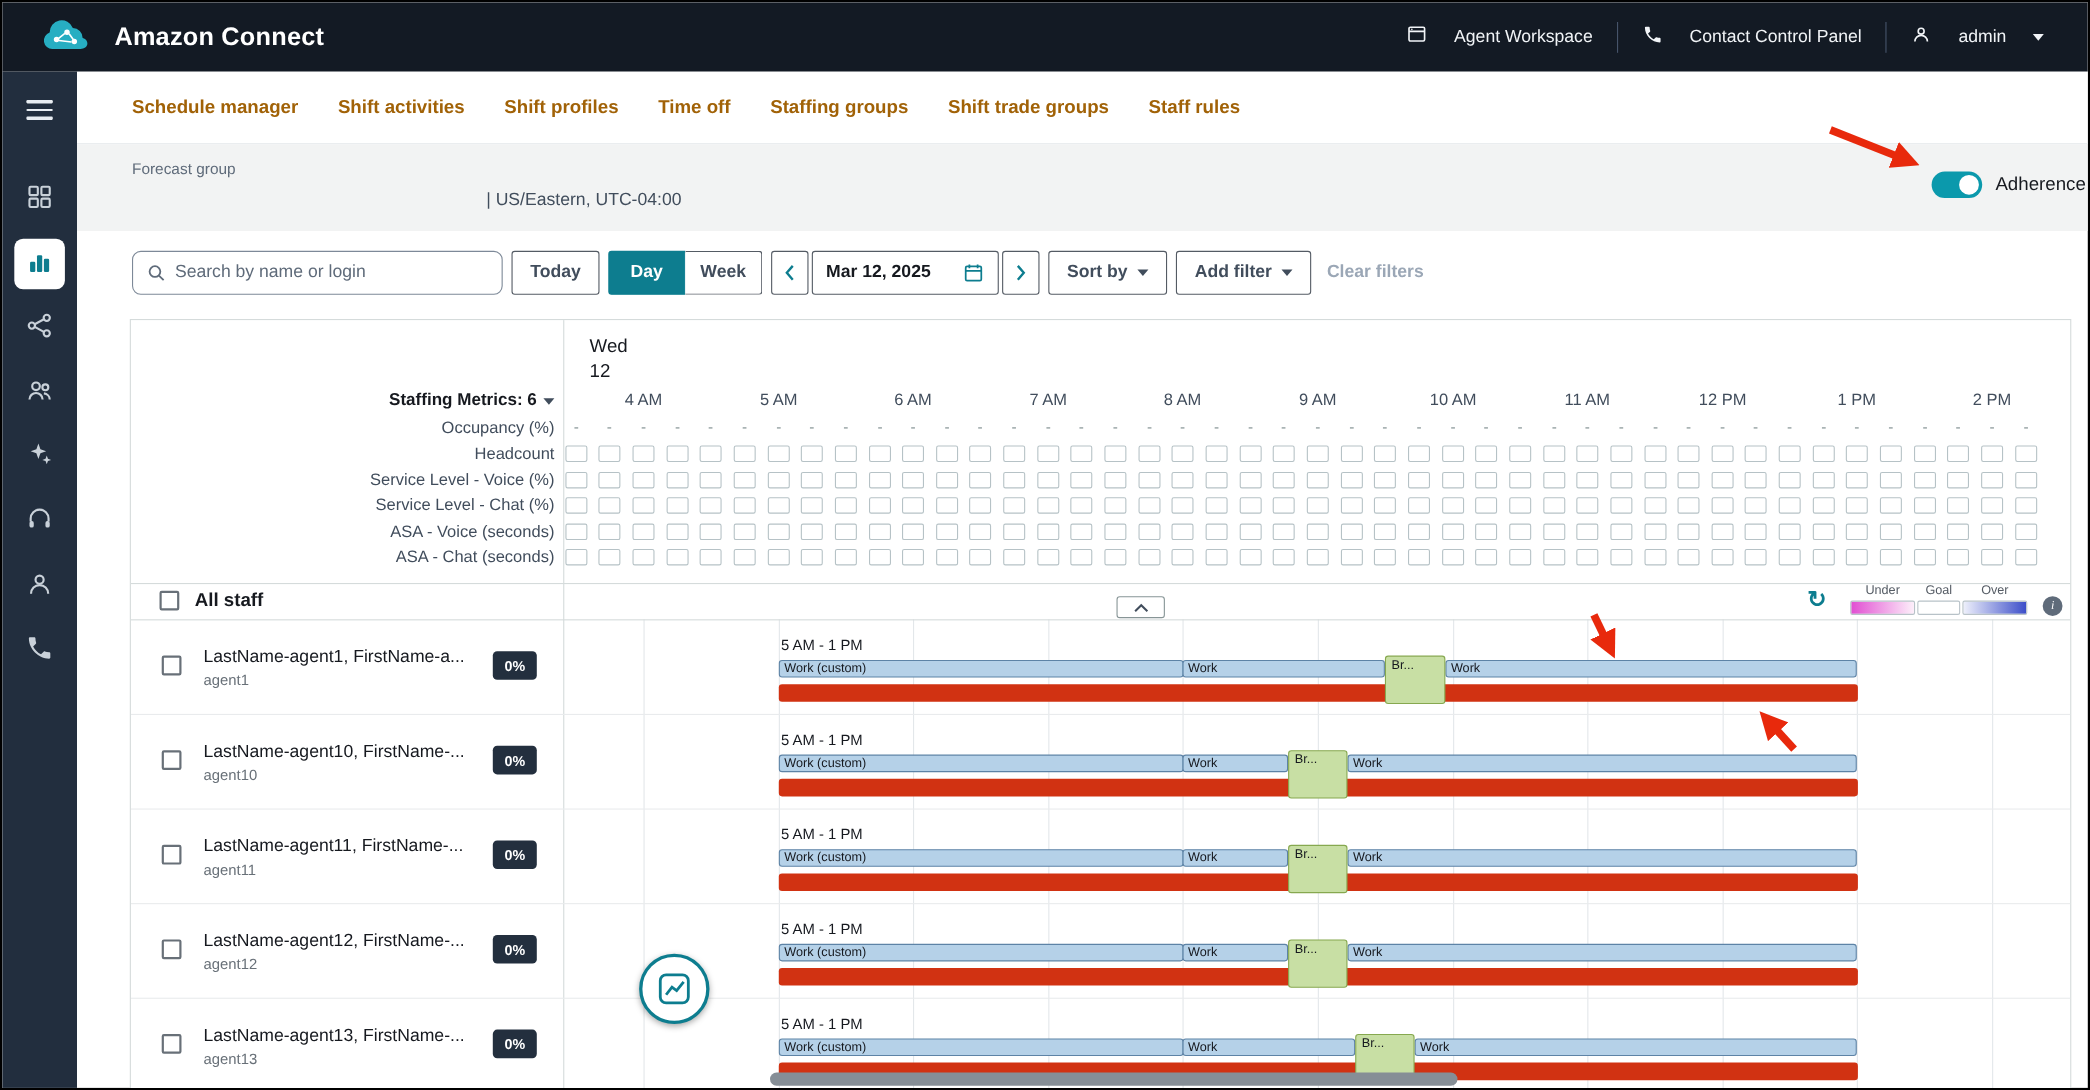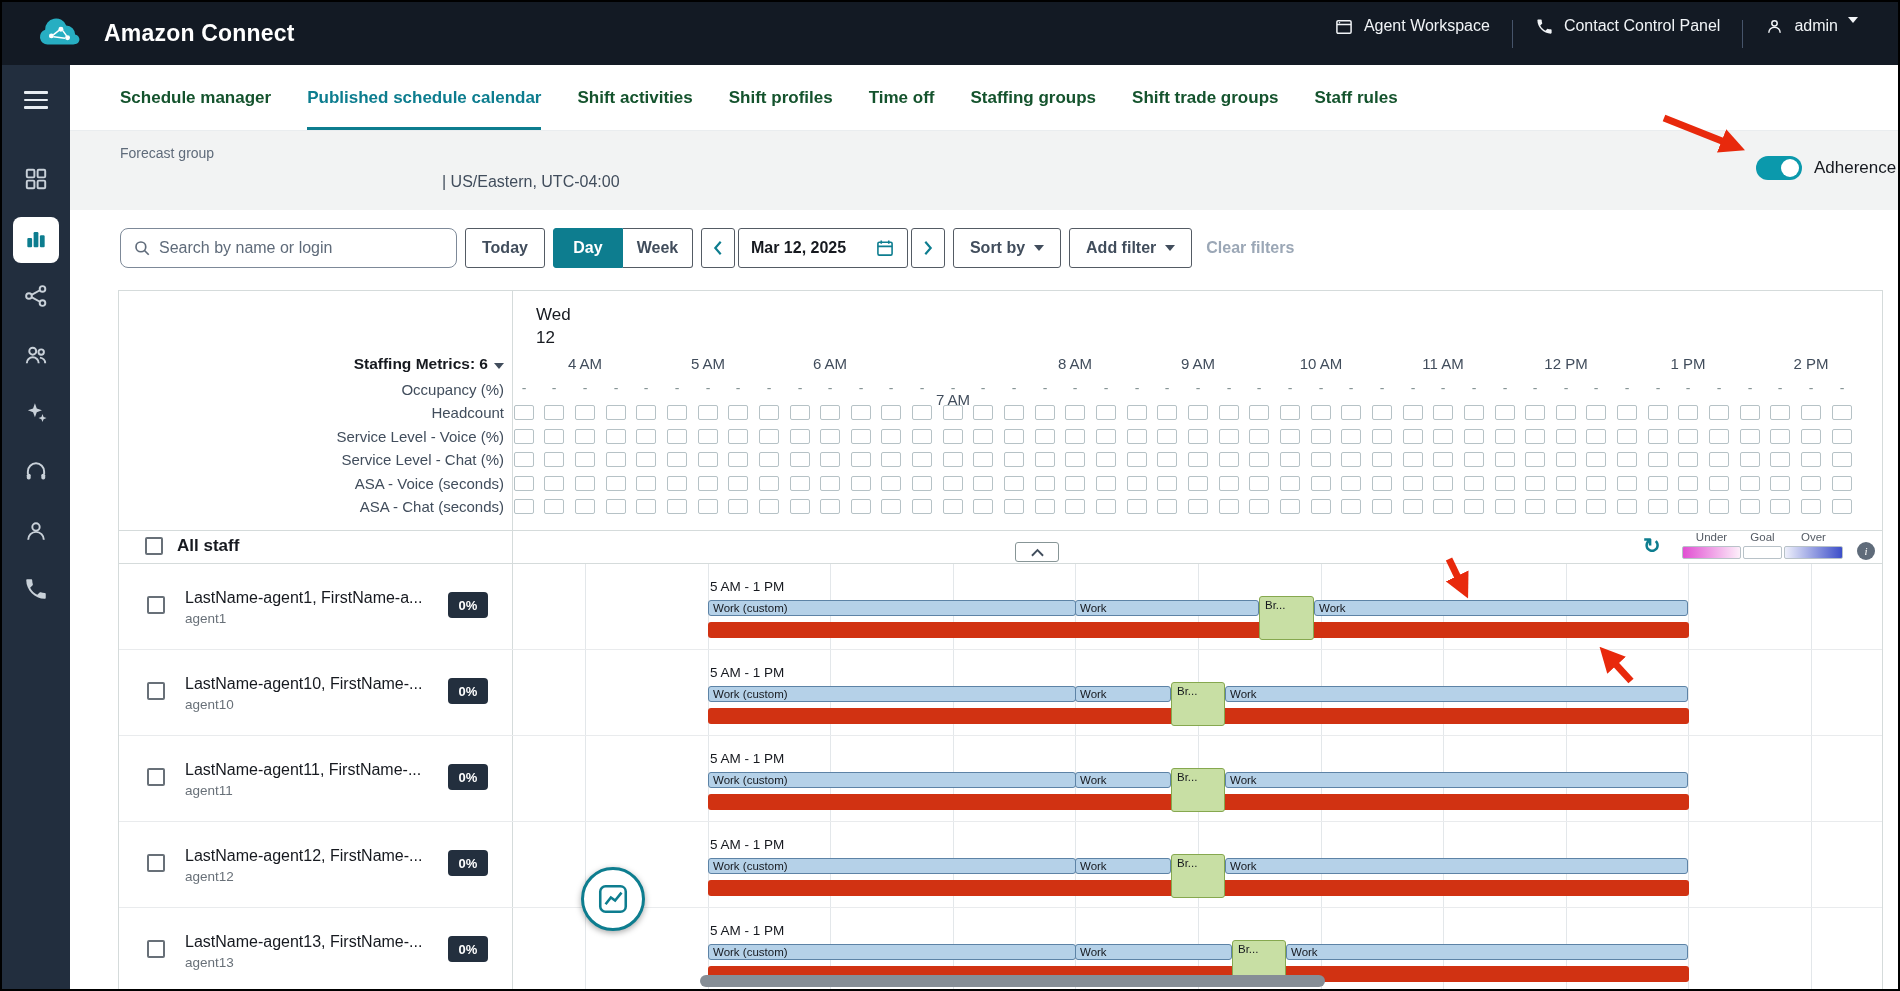--- a/index.html
+++ b/index.html
@@ -8,39 +8,39 @@
 
   .page { position:relative; width:1900px; height:991px; background:#fff;
           border:2px solid #000; overflow:hidden; }
 
   
   .topbar { position:absolute; left:0; top:0; width:100%; height:63px;
             background:#131a24; display:flex; align-items:center; z-index:20; }
   .logo-wrap { margin-left:34px; display:flex; align-items:center; }
   .app-title { color:#fff; font-size:23px; font-weight:700; margin-left:22px; letter-spacing:.2px; }
   .topnav { margin-left:auto; margin-right:18px; display:flex; align-items:center; gap:0; }
-  .topnav-item { display:flex; align-items:flex-start; gap:10px; color:#f1f4f7; font-size:16px;
+  .topnav-item { display:flex; align-items:center; gap:24px; color:#f1f4f7; font-size:16px;
                  padding:0 22px; height:34px; cursor:pointer; white-space:nowrap; }
   .topnav-sep { width:1px; height:28px; background:#46546a; }
   .caret-down { width:0; height:0; border-left:5px solid transparent; border-right:5px solid transparent;
                 border-top:6px solid #f1f4f7; display:inline-block; }
 
   
   .sidebar { position:absolute; left:0; top:63px; width:68px; bottom:0; background:#222e3e; z-index:19; }
   .hamburger { position:absolute; left:22px; top:26px; width:24px; height:18px; cursor:pointer; }
   .hamburger span { display:block; height:2.5px; background:#e8edf2; margin-bottom:5px; border-radius:1px; }
   .side-item { position:absolute; left:11px; width:46px; height:46px; display:flex;
                align-items:center; justify-content:center; color:#c9d1d9; cursor:pointer; }
   .side-item.active { background:#fff; border-radius:8px; color:var(--accent); }
 
   
   .tabbar { position:absolute; left:68px; top:63px; right:0; height:66px; background:#fff;
             display:flex; align-items:stretch; gap:36px; padding-left:50px;
             border-bottom:1px solid #eaedef; z-index:5; }
-  .tab { display:flex; align-items:center; font-size:17px; font-weight:600; color:#14532d;
+  .tab { display:flex; align-items:center; font-size:17px; font-weight:600; color:#a16207;
          border-bottom:3px solid transparent; padding-top:3px; cursor:pointer; white-space:nowrap; }
   .tab.active { color:var(--accent); border-bottom-color:var(--accent); }
 
   
   .forecast { position:absolute; left:68px; top:129px; right:0; height:79px; background:#f2f3f3; z-index:4; }
   .fc-label { position:absolute; left:50px; top:14px; font-size:14px; color:#5f6b7a; }
   .fc-select { position:absolute; left:50px; top:34px; width:310px; height:32px;
                border-bottom:1px solid #5f6b7a; display:flex; align-items:center; gap:10px;
                cursor:pointer; }
   .fc-select .val { font-size:17px; color:#16191f; flex:1; }
@@ -238,21 +238,20 @@
       </div>
       <div class="side-item" style="top: 503px;">
         <span><svg viewBox="0 0 24 24" width="26" height="26" fill="currentColor">
             <path d="M6.6 10.8c1.5 2.9 3.8 5.2 6.6 6.6l2.2-2.2c.3-.3.7-.4 1-.2 1.1.4 2.4.6 3.6.6.6 0 1 .4 1 1V20c0 .6-.4 1-1 1C11 21 3 13 3 3.9 3 3.4 3.4 3 4 3h3.5c.6 0 1 .4 1 1 0 1.3.2 2.5.6 3.6.1.3 0 .7-.2 1l-2.3 2.2z"></path>
           </svg></span>
       </div>
     </div>
 
   <div class="tabbar">
       <div class="tab">Schedule manager</div>
-      <div class="tab active">Published schedule calendar</div>
       <div class="tab">Shift activities</div>
       <div class="tab">Shift profiles</div>
       <div class="tab">Time off</div>
       <div class="tab">Staffing groups</div>
       <div class="tab">Shift trade groups</div>
       <div class="tab">Staff rules</div>
     </div>
 
   <div class="forecast">
     <div class="fc-label">Forecast group</div>
@@ -322,21 +321,21 @@
         <div class="a vline" style="left: 1569px; top: 272px; width: 1px; height: 429px;"></div>
         <div class="a vline" style="left: 1692px; top: 272px; width: 1px; height: 429px;"></div>
         <div class="a panel-border" style="left: 393px; top: 0px; width: 1px; height: 701px;"></div>
         <div class="a wed" style="left: 417px; top: 12px; width: 80px; height: 48px;">
           <div>Wed</div>
           <div>12</div>
         </div>
         <div class="a hour-label" style="left: 431px; top: 64px; width: 70px; height: 20px;">4 AM</div>
         <div class="a hour-label" style="left: 554px; top: 64px; width: 70px; height: 20px;">5 AM</div>
         <div class="a hour-label" style="left: 676px; top: 64px; width: 70px; height: 20px;">6 AM</div>
-        <div class="a hour-label" style="left: 799px; top: 64px; width: 70px; height: 20px; margin-top: 36px;">7 AM</div>
+        <div class="a hour-label" style="left: 799px; top: 64px; width: 70px; height: 20px;">7 AM</div>
         <div class="a hour-label" style="left: 921px; top: 64px; width: 70px; height: 20px;">8 AM</div>
         <div class="a hour-label" style="left: 1044px; top: 64px; width: 70px; height: 20px;">9 AM</div>
         <div class="a hour-label" style="left: 1167px; top: 64px; width: 70px; height: 20px;">10 AM</div>
         <div class="a hour-label" style="left: 1289px; top: 64px; width: 70px; height: 20px;">11 AM</div>
         <div class="a hour-label" style="left: 1412px; top: 64px; width: 70px; height: 20px;">12 PM</div>
         <div class="a hour-label" style="left: 1534px; top: 64px; width: 70px; height: 20px;">1 PM</div>
         <div class="a hour-label" style="left: 1657px; top: 64px; width: 70px; height: 20px;">2 PM</div>
         <div class="a sm-header" style="left: 95px; top: 64px; width: 290px; height: 20px;">Staffing Metrics: 6<span class="sm-caret"></span></div>
         <div class="a metric-label" style="left: 45px; top: 90px; width: 340px; height: 18px;">Occupancy (%)</div>
         <div class="a metric-label" style="left: 45px; top: 113px; width: 340px; height: 18px;">Headcount</div>

